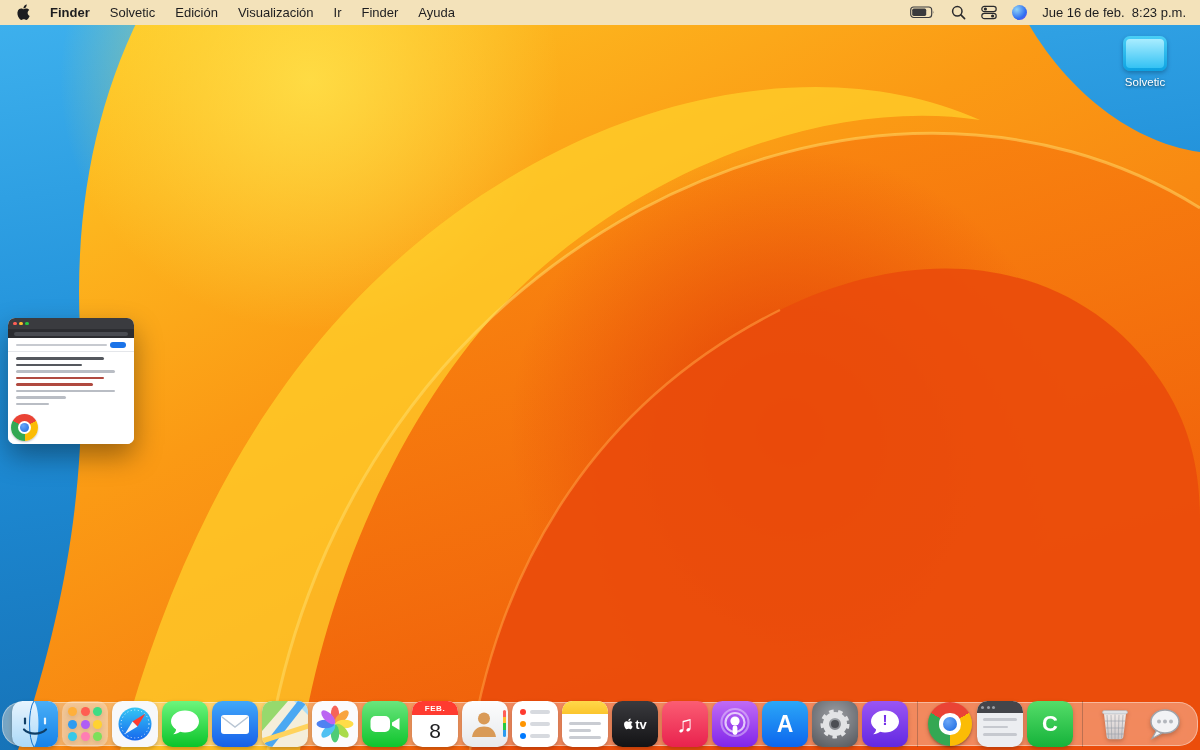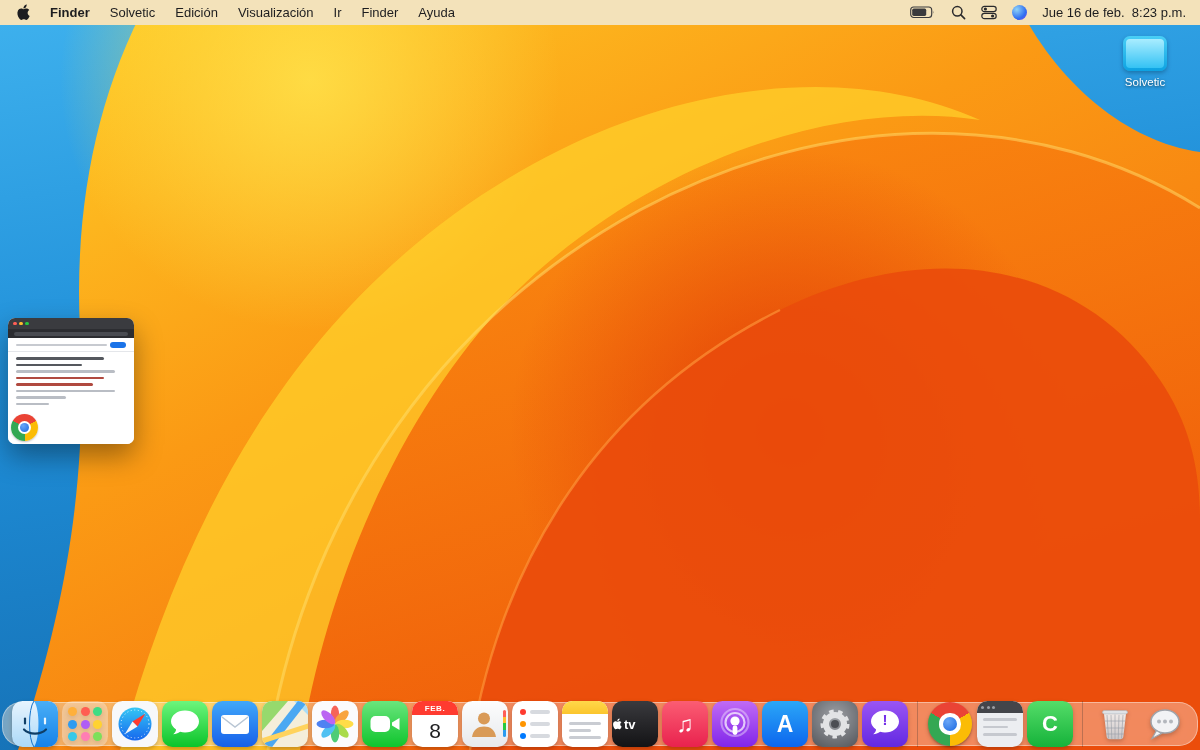--- a/index.html
+++ b/index.html
@@ -101,21 +101,21 @@
   .rrow:nth-child(3) .rdot{background:#007aff}
   .rline{height:3.5px;border-radius:2px;background:#d7dadf;flex:1}
 
   .ic.notes{background:#fff;display:flex;flex-direction:column}
   .notes-top{height:13px;background:linear-gradient(180deg,#ffd84a,#fbc52d)}
   .notes-body{flex:1;display:flex;flex-direction:column;gap:4.5px;justify-content:center;padding:0 7px}
   .notes-body i{height:2.5px;background:#c9ccd2;border-radius:2px}
   .notes-body i:nth-child(2){width:70%}
 
   .ic.tv{background:linear-gradient(180deg,#3a3a3e,#131315);display:flex;align-items:center;
-    justify-content:flex-start;gap:2px;color:#fff}
+    justify-content:center;gap:2px;color:#fff}
   .ic.tv .tv-word{font-size:13px;font-weight:bold}
   .ic.tv svg{position:static;width:10px;height:12px}
 
   .ic.music{background:linear-gradient(180deg,#fb5d73,#e9224e);display:flex;align-items:center;justify-content:center}
   .ic.music span{color:#fff;font-size:23px;line-height:1}
 
   .ic.appstore{background:linear-gradient(180deg,#2ba7f7,#0c66ee);display:flex;align-items:center;justify-content:center}
   .ic.appstore span{color:#fff;font-size:23px;font-weight:600}
 
   .feedback-mark{position:absolute;inset:0;display:flex;align-items:center;justify-content:center;

